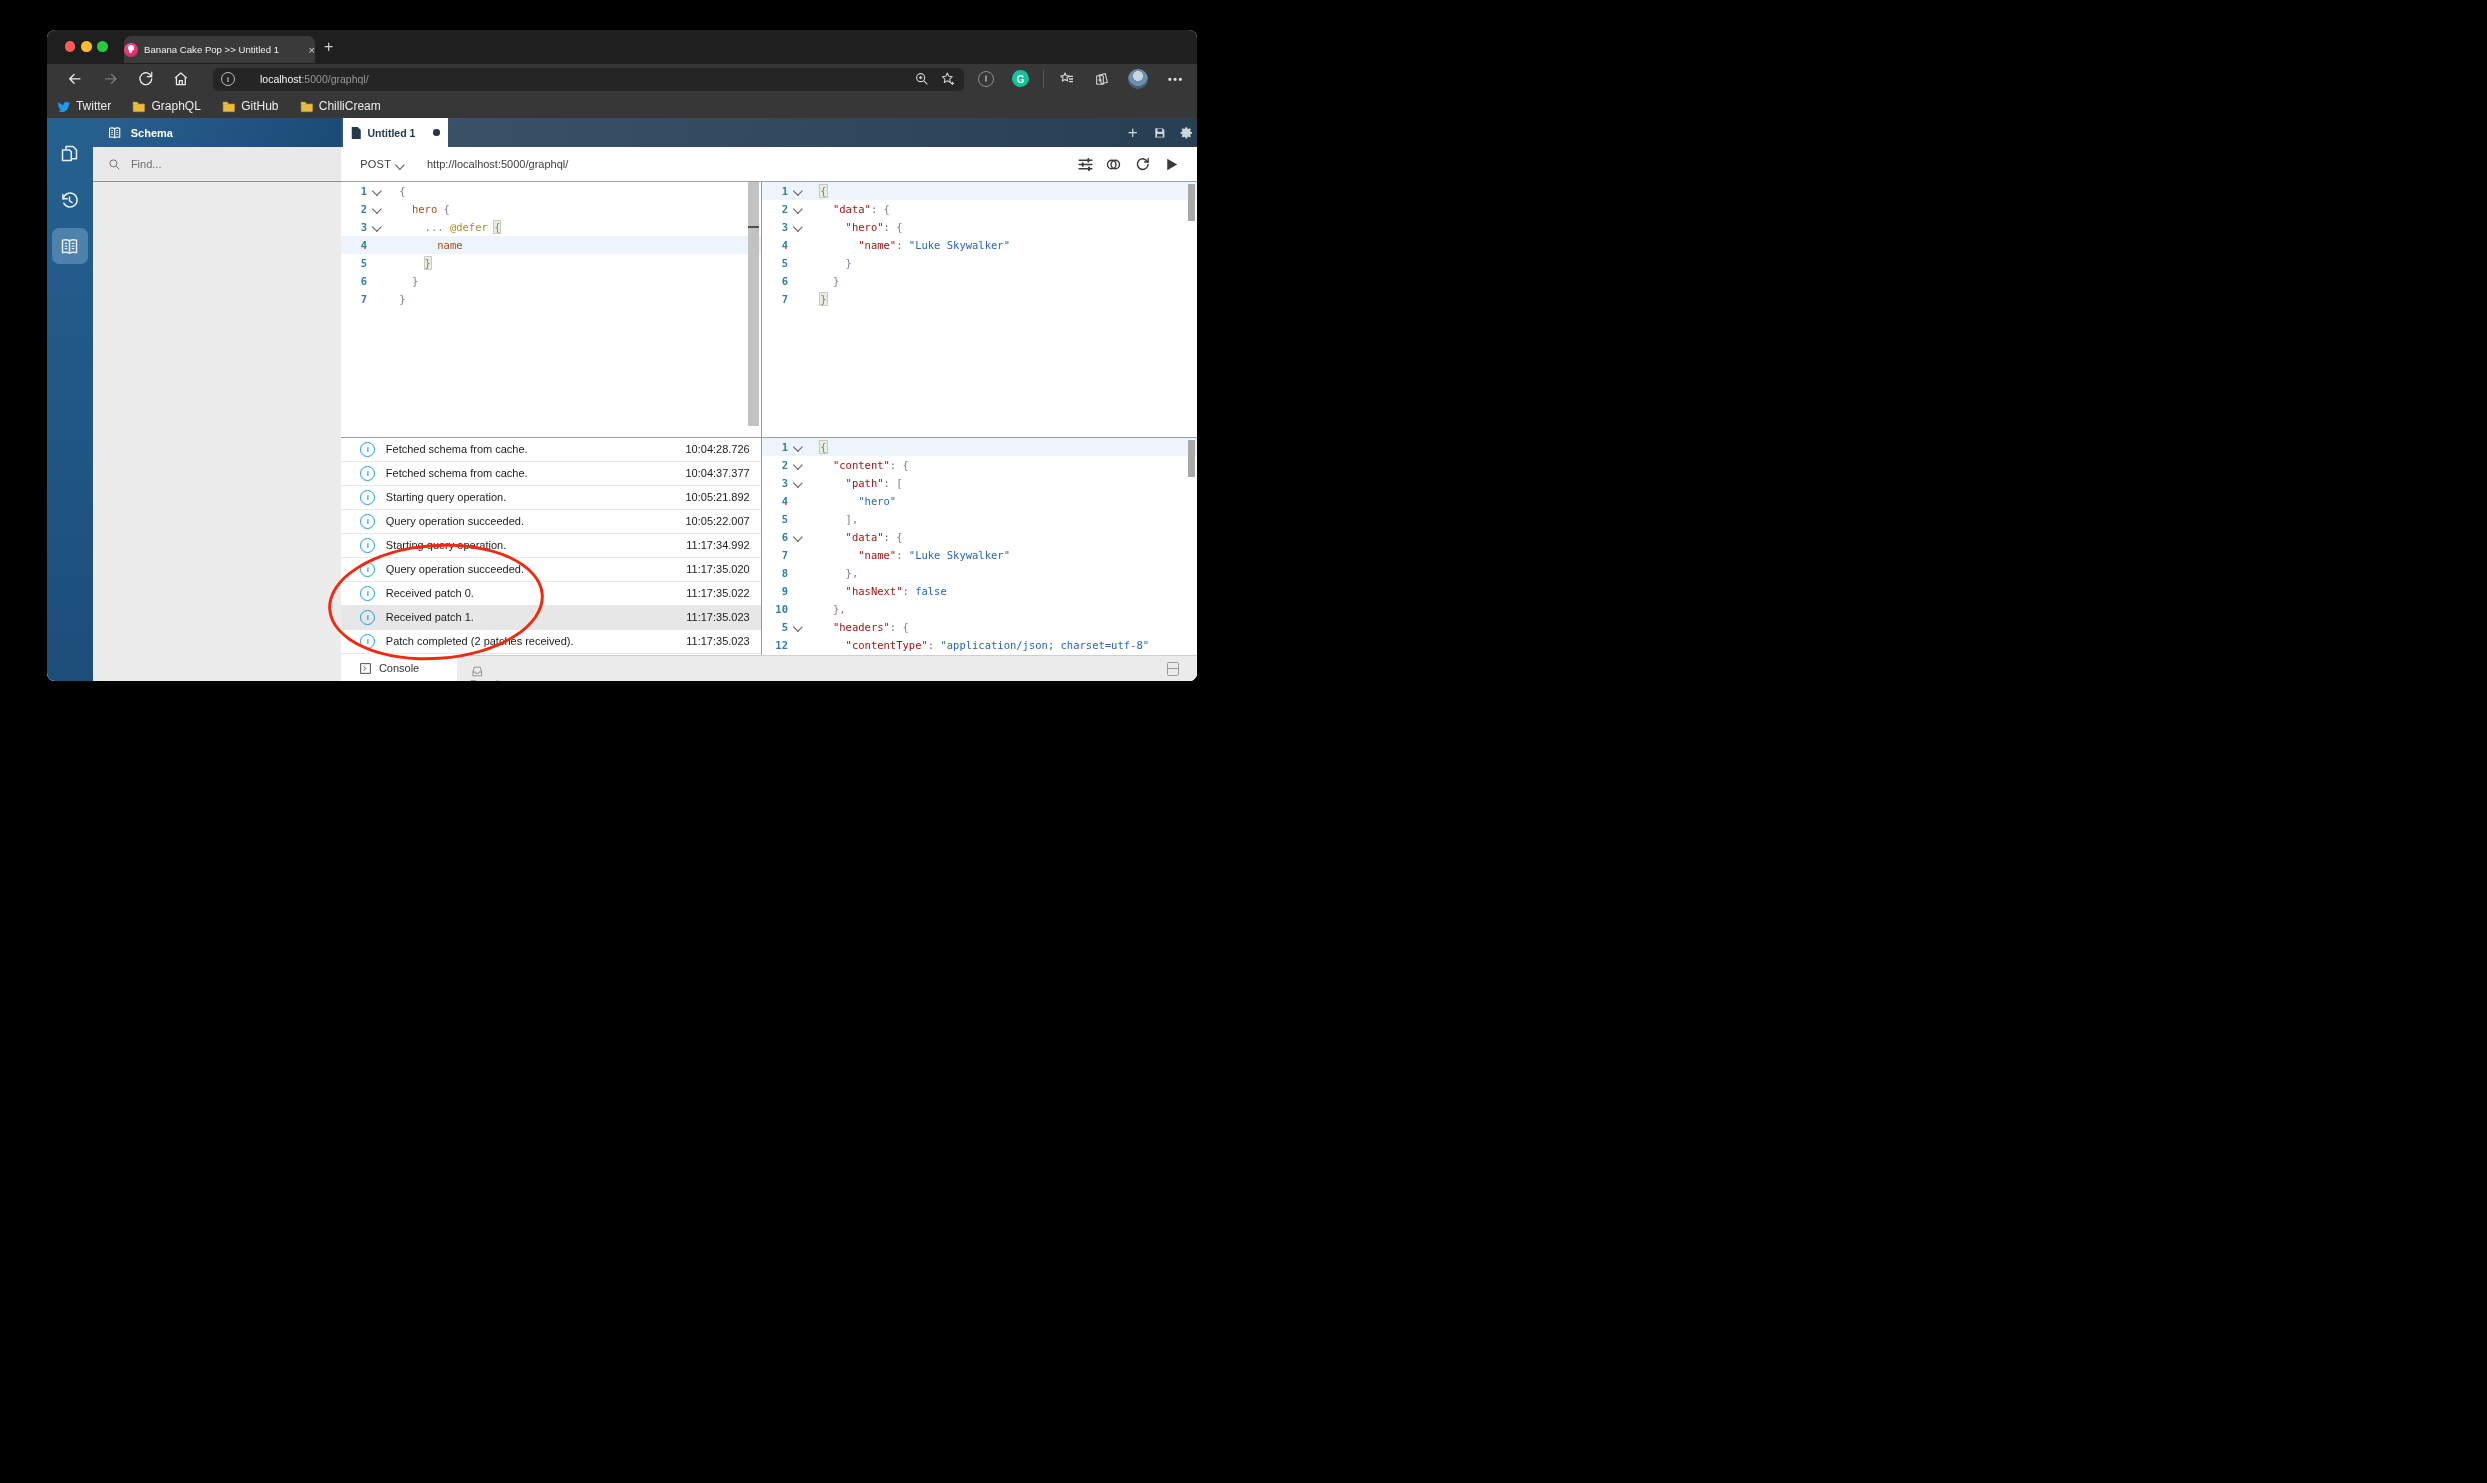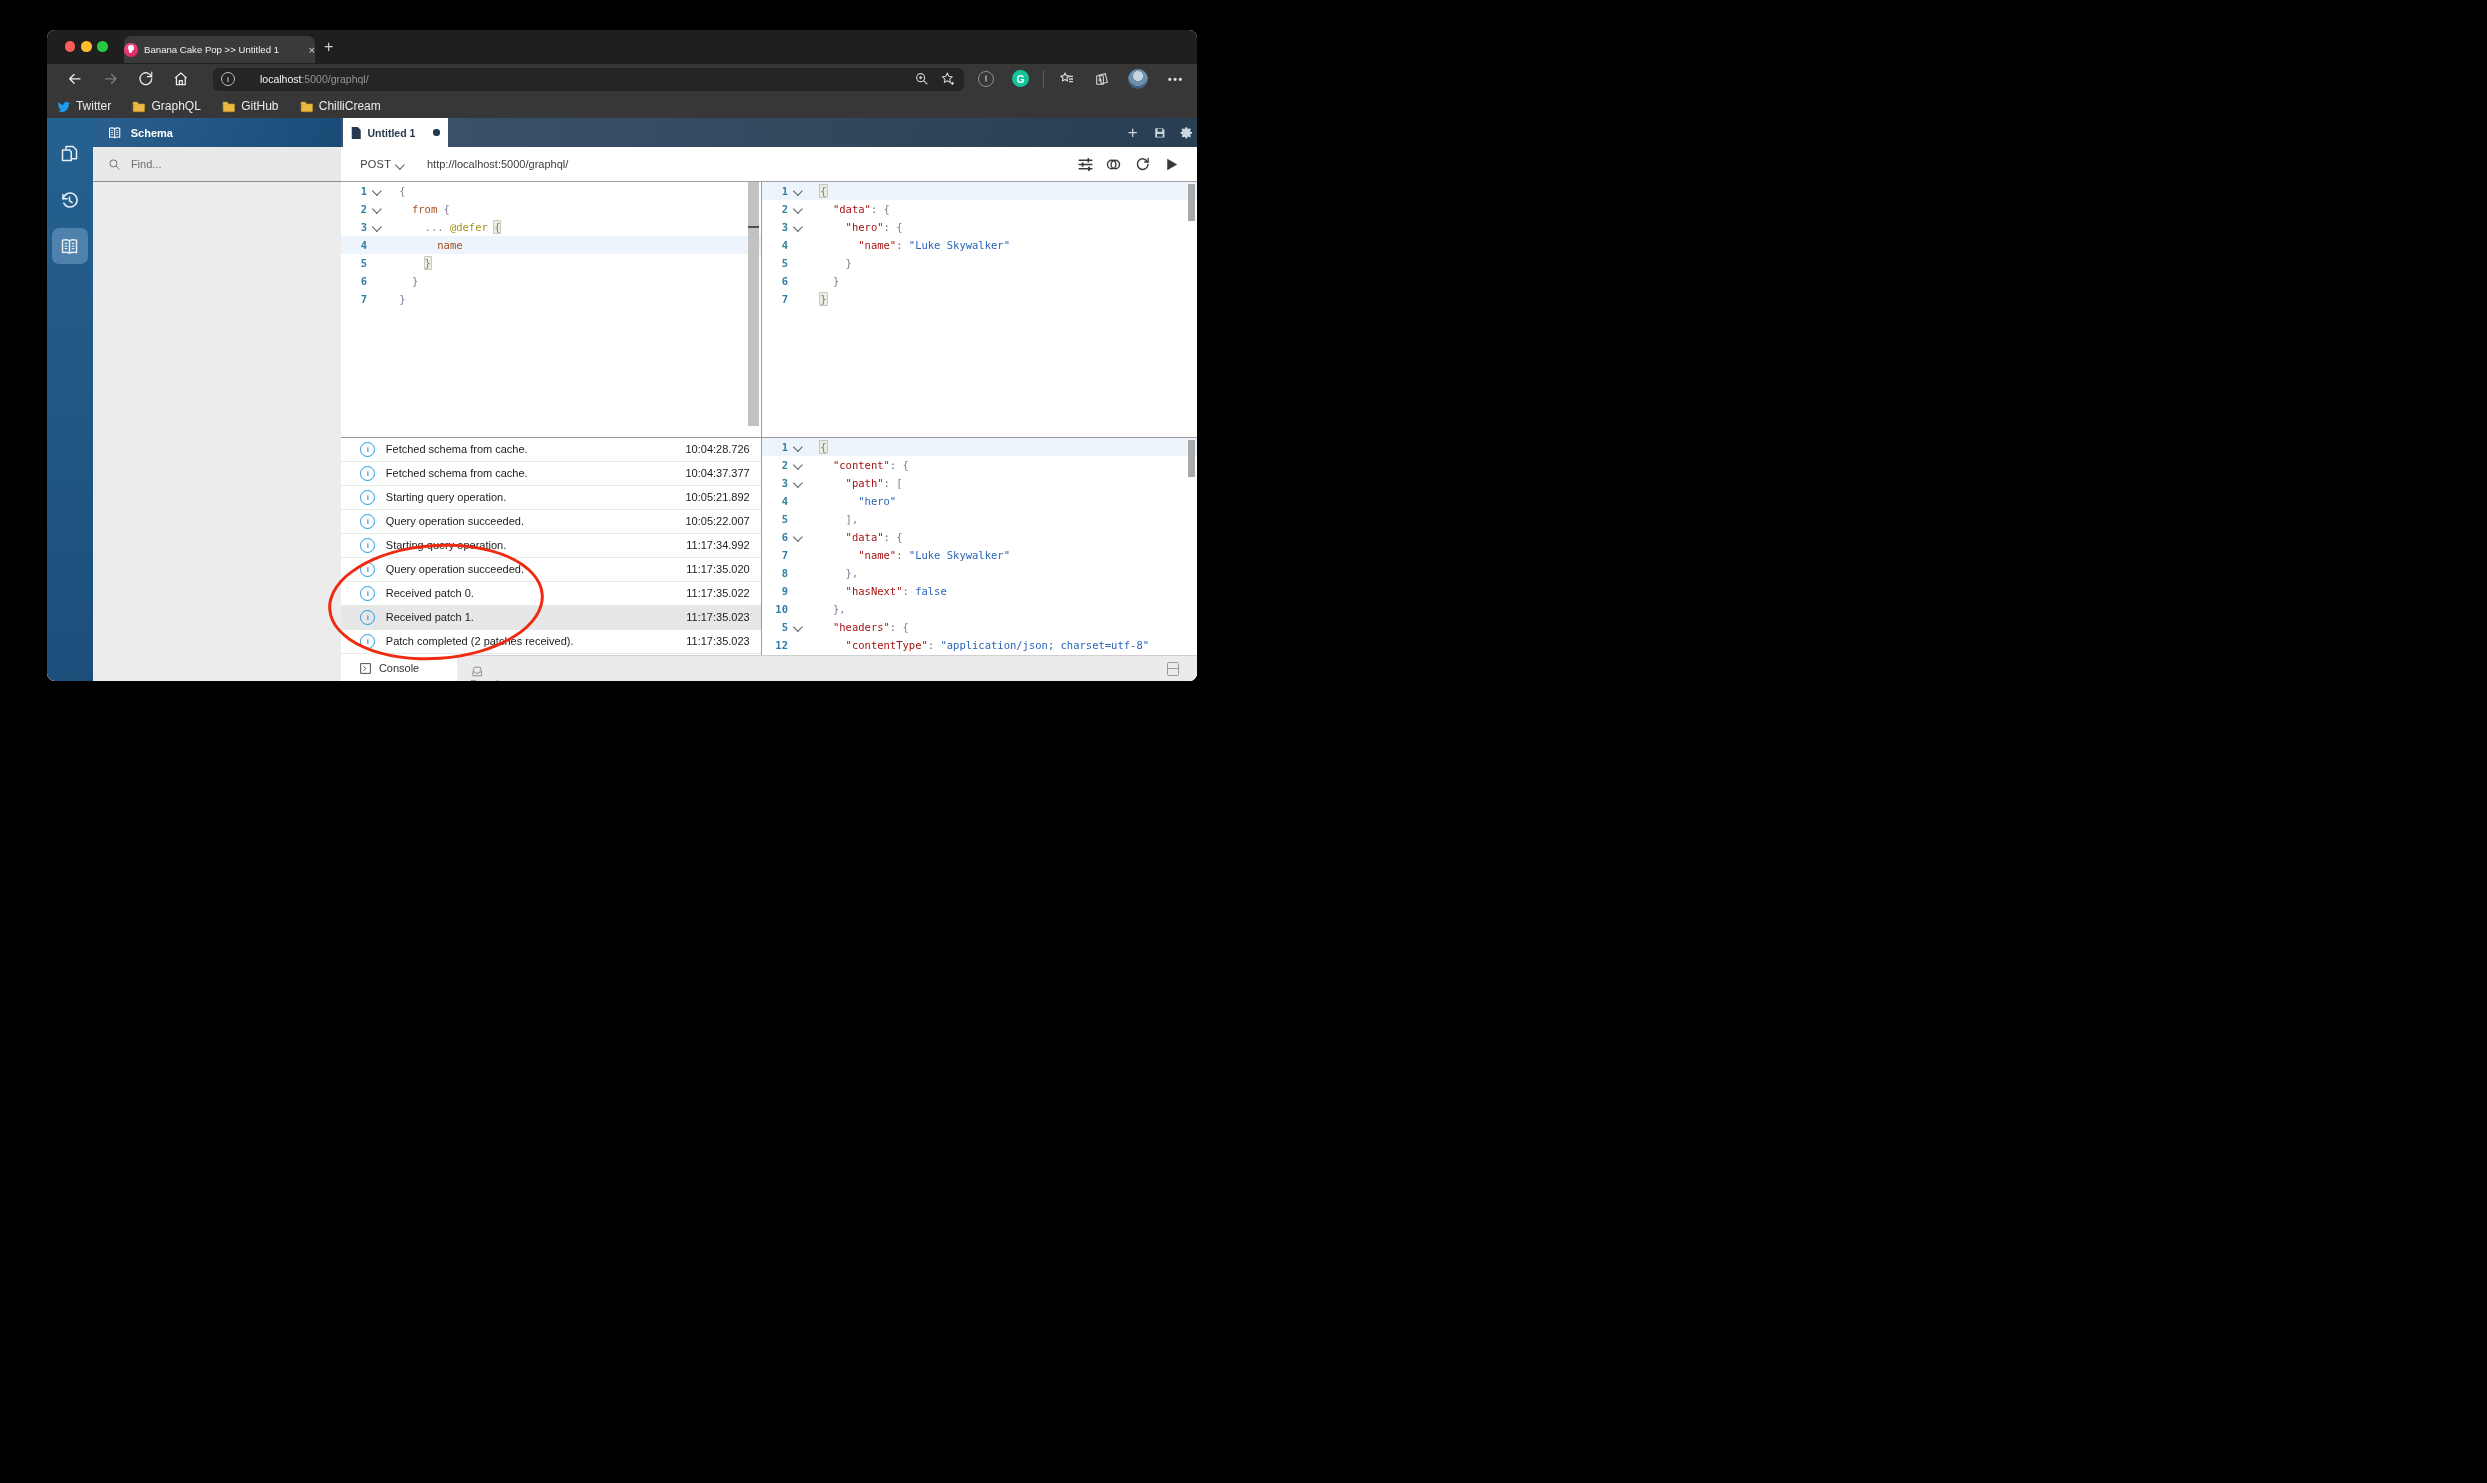--- a/index.html
+++ b/index.html
@@ -308,21 +308,21 @@
             </svg></span>
         <span class="opic" style="left:822px">
           <svg viewBox="0 0 24 24" fill="#3a3a3a">
               <path d="M6 4l14 8-14 8z"></path>
             </svg></span>
       </div>
 
       <div class="editors">
         <div class="qpane">
             <div class="eline"><span class="ln">1</span><span class="chwrap"><span class="chev"></span></span><span class="code"><span class="tk-p">{</span></span></div>
-            <div class="eline"><span class="ln">2</span><span class="chwrap"><span class="chev"></span></span><span class="code"><span class="tk-n">  </span><span class="tk-f">from</span><span class="tk-n"> </span><span class="tk-p">{</span></span></div>
+            <div class="eline"><span class="ln">2</span><span class="chwrap"><span class="chev"></span></span><span class="code"><span class="tk-n">  </span><span class="tk-f">hero</span><span class="tk-n"> </span><span class="tk-p">{</span></span></div>
             <div class="eline"><span class="ln">3</span><span class="chwrap"><span class="chev"></span></span><span class="code"><span class="tk-n">    </span><span class="tk-p">...</span><span class="tk-n"> </span><span class="tk-d">@defer</span><span class="tk-n"> </span><span class="tk-pbox">{</span></span></div>
             <div class="eline cur"><span class="ln">4</span><span class="chwrap"></span><span class="code"><span class="tk-n">      </span><span class="tk-f">name</span></span></div>
             <div class="eline"><span class="ln">5</span><span class="chwrap"></span><span class="code"><span class="tk-n">    </span><span class="tk-pbox">}</span></span></div>
             <div class="eline"><span class="ln">6</span><span class="chwrap"></span><span class="code"><span class="tk-n">  </span><span class="tk-p">}</span></span></div>
             <div class="eline"><span class="ln">7</span><span class="chwrap"></span><span class="code"><span class="tk-p">}</span></span></div>
           </div>
         <div class="qscroll" style="left:407px">
             <i></i>
           </div>
         <div class="rpane">

